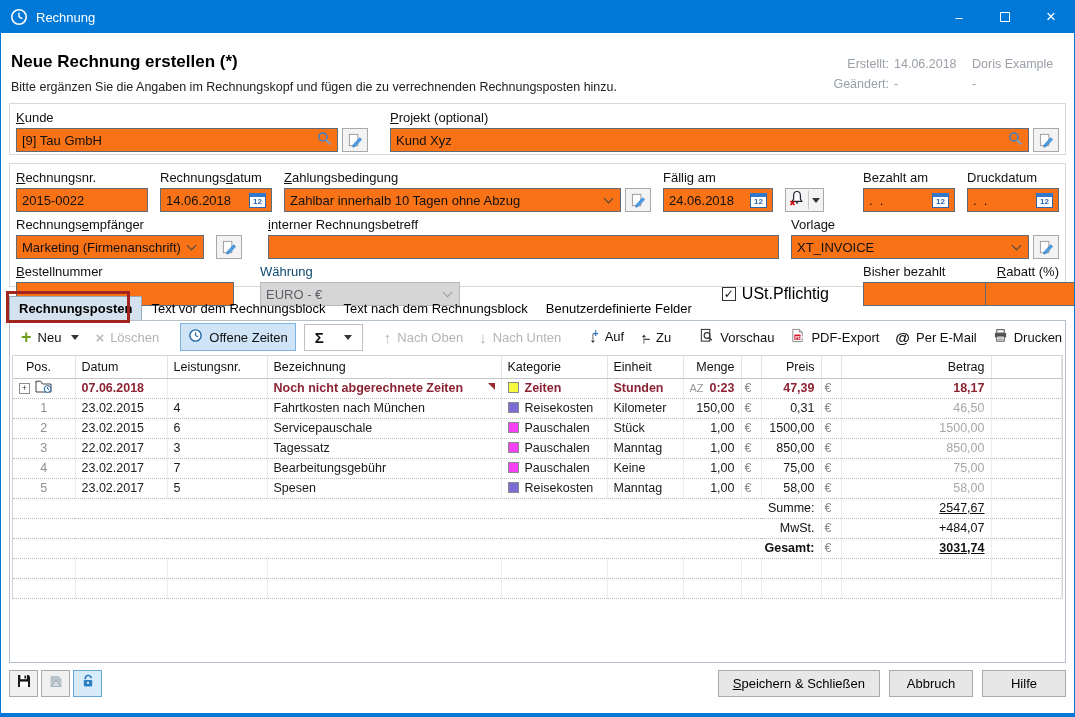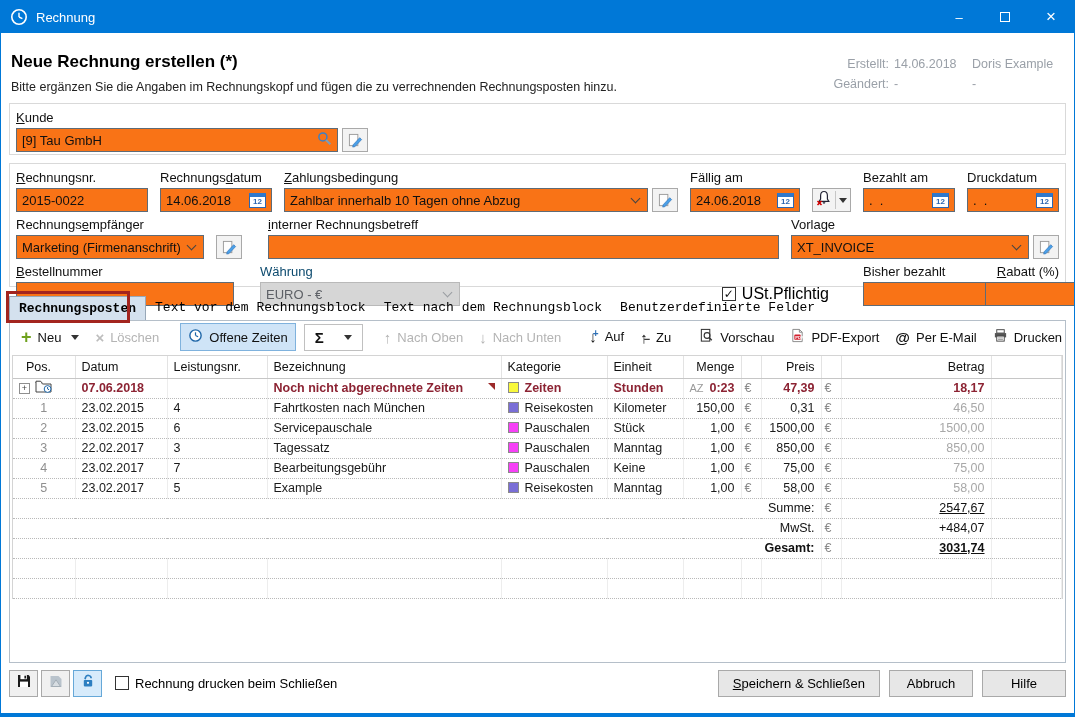--- a/index.html
+++ b/index.html
@@ -42,21 +42,21 @@
   .cal { width:17px; height:15px; border:1px solid #2b66b1; border-top:4px solid #2f78cc; background:#fff; font-size:8px; line-height:9px; color:#2b66b1; text-align:center; font-weight:bold; margin-left:5px; flex:none; }
   .r1 { display:flex; gap:12px; align-items:flex-end; }
   .r2 { display:flex; gap:12px; align-items:flex-end; margin-top:5px; }
   .r3 { display:flex; gap:12px; align-items:flex-end; margin-top:5px; }
   .bellbtn { height:24px; border:1px solid #a9a9a9; background:#f3f3f3; display:flex; align-items:center; padding:0 3px; }
   .bellbtn .sep { width:1px; height:18px; background:#c6c6c6; margin:0 3px; }
   .caret-down { width:0; height:0; border-left:4px solid transparent; border-right:4px solid transparent; border-top:5px solid #333; display:inline-block; }
   .checkbox { width:14px; height:14px; border:1px solid #333; background:#fff; display:inline-flex; align-items:center; justify-content:center; font-size:12px; line-height:12px; color:#111; margin-right:6px; flex:none; }
 
   
-  .tabs { display:flex; margin-top:8px; position:relative; height:25px; align-items:center;font-family:Liberation Mono, monospace; }
+  .tabs { display:flex; margin-top:8px; position:relative; height:25px; align-items:flex-end; }
   .tab { font-size:13px; padding:4px 9px; color:#000; white-space:nowrap; }
   .tab.active { background:#d4e1ee; border:1px solid #98a8b8; border-bottom:none; font-weight:bold; }
   .tab-annotation { position:absolute; left:-3px; top:-4px; width:124px; height:32px; border:3px solid #a3251f; pointer-events:none; }
 
   
   .panel { border:1px solid #b5bfc9; height:343px; background:#fff; }
   .toolbar { display:flex; align-items:center; height:32px; padding:0 4px; font-size:13px; gap:2px; }
   .tbtn { display:flex; align-items:center; gap:6px; padding:4px 7px; color:#111; white-space:nowrap; }
   .tbtn.disabled { color:#b4b4b4; }
   .tbtn.hl { background:#cfe4f7; border:1px solid #7fb2dd; }
@@ -168,20 +168,38 @@
                 </svg></span>
           </div>
           <div class="ebtn">
               <svg viewBox="0 0 16 16" width="15" height="15">
                 <rect x="1.5" y="1.5" width="9" height="12" fill="#fdfdfd" stroke="#9a9a9a"></rect>
                 <path d="M5.5 12.5 L12.5 5 L14.5 7 L7.5 14.5 L5 15 Z" fill="#4aa0e8" stroke="#2a70b8" stroke-width="0.7"></path>
               </svg>
             </div>
         </div>
       </div>
+      <div class="fgroup" style="flex:1;">
+        <span class="lbl"><u>P</u>rojekt (optional)</span>
+        <div class="fieldrow">
+          <div class="field" style="flex:1;">
+            <input value="Kund Xyz" style="">
+            <span><svg viewBox="0 0 16 16" width="15" height="15">
+                  <circle cx="6.3" cy="6.3" r="4.3" fill="none" stroke="#3d80c4" stroke-width="1.6"></circle>
+                  <line x1="9.6" y1="9.6" x2="14.2" y2="14.2" stroke="#7d9db8" stroke-width="2.2"></line>
+                </svg></span>
+          </div>
+          <div class="ebtn">
+              <svg viewBox="0 0 16 16" width="15" height="15">
+                <rect x="1.5" y="1.5" width="9" height="12" fill="#fdfdfd" stroke="#9a9a9a"></rect>
+                <path d="M5.5 12.5 L12.5 5 L14.5 7 L7.5 14.5 L5 15 Z" fill="#4aa0e8" stroke="#2a70b8" stroke-width="0.7"></path>
+              </svg>
+            </div>
+        </div>
+      </div>
     </div>
 
     <div class="gbox box2">
       <div class="r1">
         <div class="fgroup" style="width:132px;">
           <span class="lbl"><u>R</u>echnungsnr.</span>
           <div class="field">
               <input value="2015-0022" style="">
             </div>
         </div>
@@ -217,21 +235,21 @@
         <div class="bellbtn">
           <span><svg viewBox="0 0 16 16" width="16" height="16">
                 <path d="M8 1.5 C5.6 1.5 4.6 3.4 4.6 5.8 L4.6 9 L3.2 11.3 L12.8 11.3 L11.4 9 L11.4 5.8 C11.4 3.4 10.4 1.5 8 1.5 Z" fill="#fff" stroke="#223" stroke-width="1.2"></path>
                 <path d="M6.6 12.3 a1.4 1.4 0 0 0 2.8 0 Z" fill="#223"></path>
                 <line x1="1.5" y1="11" x2="5.5" y2="15" stroke="#d00000" stroke-width="1.6"></line>
                 <line x1="5.5" y1="11" x2="1.5" y2="15" stroke="#d00000" stroke-width="1.6"></line>
               </svg></span>
           <span class="sep"></span>
           <span class="caret-down"></span>
         </div>
-        <div class="fgroup" style="width:92px;">
+        <div class="fgroup" style="width:92px;margin-left:27px;">
           <span class="lbl">Bezahlt am</span>
           <div class="field">
               <input value=".  ." style="">
               <span class="cal">12</span>
             </div>
         </div>
         <div class="fgroup" style="width:92px;">
           <span class="lbl">Druckdatum</span>
           <div class="field">
               <input value=".  ." style="">
@@ -523,21 +541,21 @@
             <td class="eur">€</td>
             <td class="num">75,00</td>
             <td class="eur">€</td>
             <td class="bet">75,00</td>
             <td></td>
           </tr>
           <tr>
             <td class="pos">5</td>
             <td>23.02.2017</td>
             <td>5</td>
-            <td>Example</td>
+            <td>Spesen</td>
             <td><span class="swatch" style="background-color: rgb(122, 110, 214);"></span><span>Reisekosten</span></td>
             <td>Manntag</td>
             <td class="num">1,00</td>
             <td class="eur">€</td>
             <td class="num">58,00</td>
             <td class="eur">€</td>
             <td class="bet">58,00</td>
             <td></td>
           </tr>
 
@@ -608,23 +626,19 @@
               <path d="M3.5 13.5 L8 6.8 L12.5 13.5 Z" fill="#d7dde2" stroke="#9aa4ad" stroke-width="0.8"></path>
             </svg></span>
         </div>
       <div class="fbtn lock">
           <span><svg viewBox="0 0 16 16" width="16" height="16">
               <path d="M5.2 7 V5.2 a2.9 2.9 0 0 1 5.7 -0.6" fill="none" stroke="#2d7fc1" stroke-width="1.7" transform="rotate(14 8 6)"></path>
               <rect x="3.8" y="7" width="8.4" height="6.4" rx="0.8" fill="#2d7fc1"></rect>
               <circle cx="8" cy="9.8" r="1.1" fill="#fff"></circle>
             </svg></span>
         </div>
-      <div class="fcheck">
-        <span class="checkbox"></span>
-        <span>Rechnung drucken beim Schließen</span>
-      </div>
       <div class="fspacer"></div>
       <div class="pbtn wide"><u>S</u>peichern &amp; Schließen</div>
       <div class="pbtn">Abbruch</div>
       <div class="pbtn">Hilfe</div>
     </div>
   </div>
 </div>
 
 </body></html>

